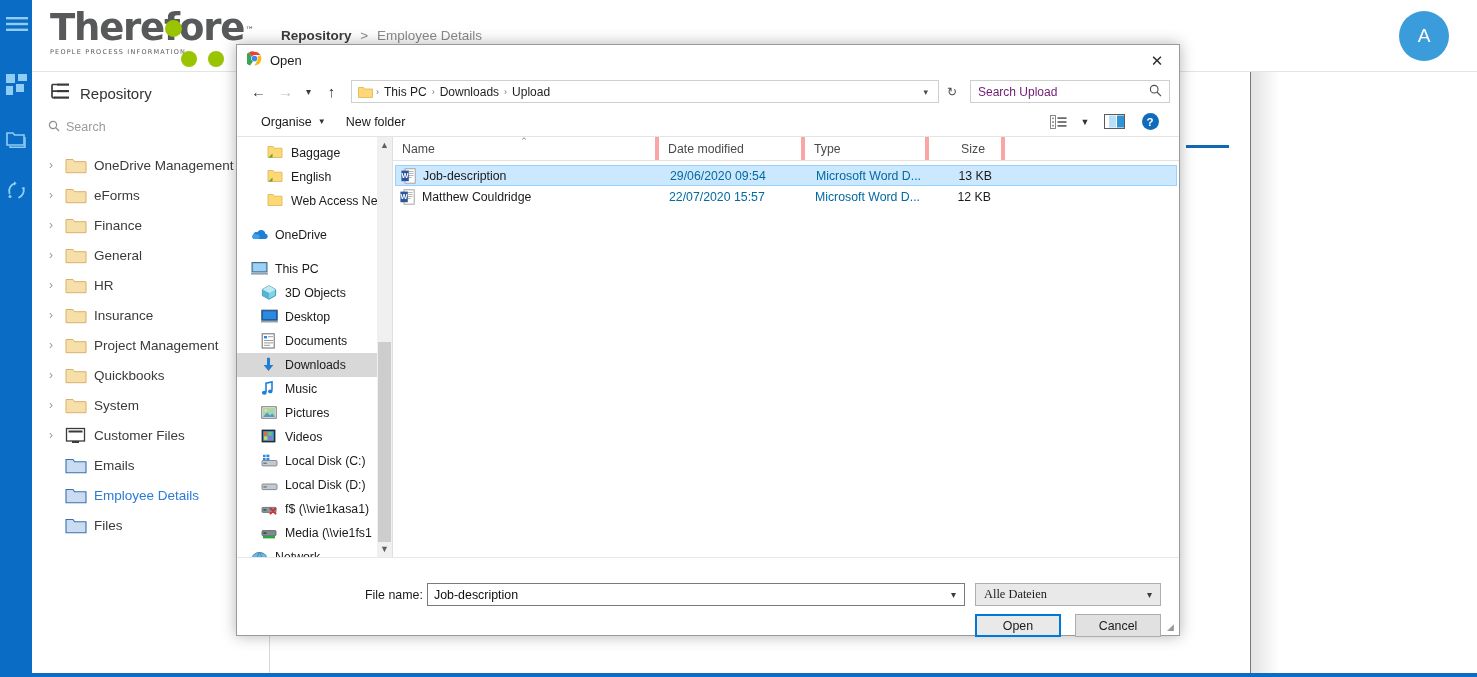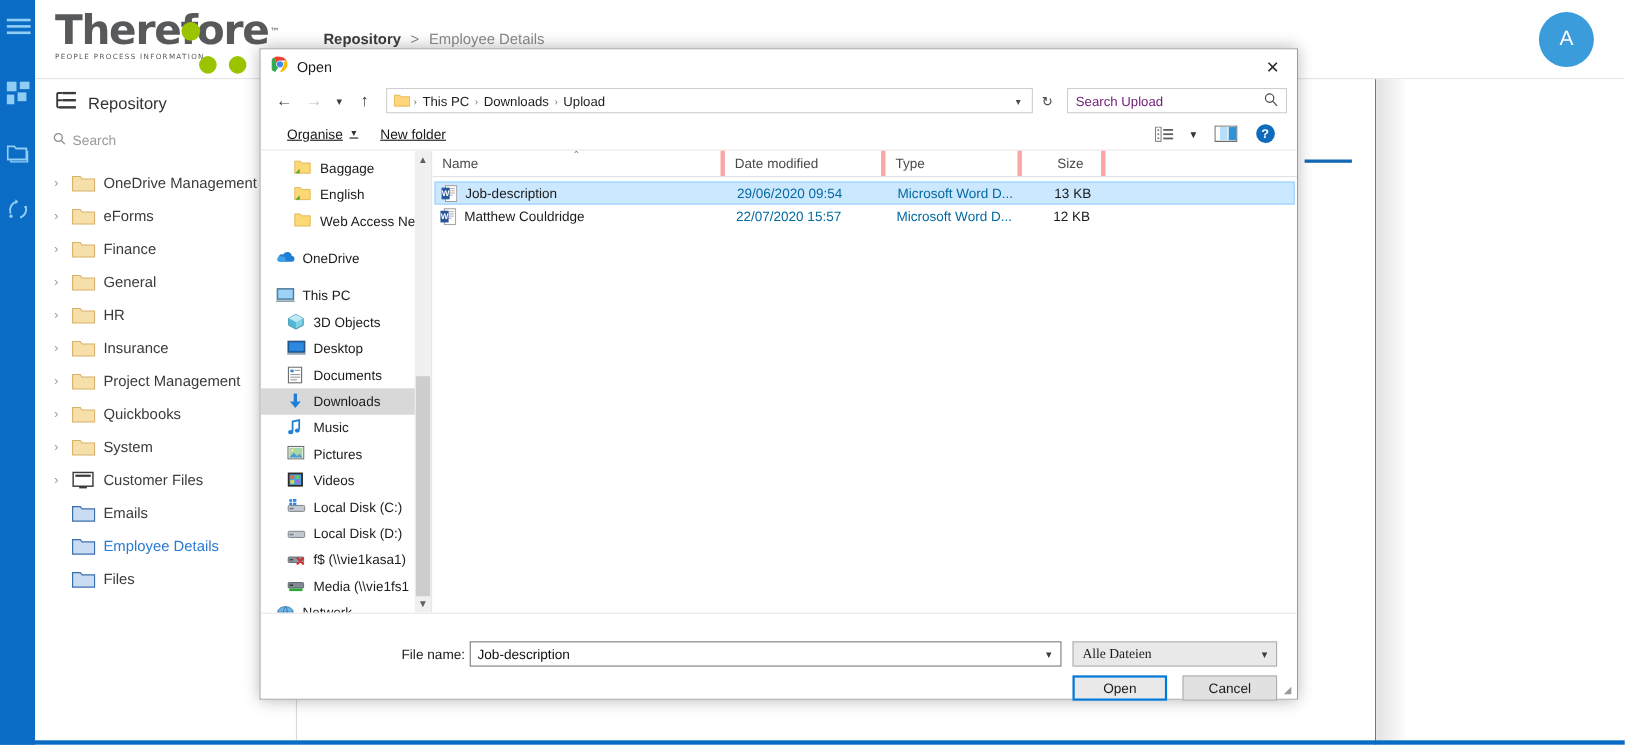--- a/index.html
+++ b/index.html
@@ -65,21 +65,21 @@
   .logo-dot3 {
     position: absolute; left: 158px; top: 42px;
     width: 16px; height: 16px; border-radius: 50%; background: #9ac400;
   }
 
   .breadcrumb-bar {
     position: absolute; left: 270px; top: 0; right: 0; height: 71px;
     background: #fff;
   }
   .crumbs {
-    position: absolute; left: 24px; top: 28px;
+    position: absolute; left: 11px; top: 28px;
     font-size: 13.5px;
   }
   .crumb-root { color: #3c3c3c; font-weight: bold; }
   .crumb-sep { color: #8a8a8a; margin: 0 5px; }
   .crumb-leaf { color: #8a8a8a; }
 
   .avatar {
     position: absolute; right: 28px; top: 11px;
     width: 50px; height: 50px; border-radius: 50%;
     background: #3b9cdc; color: #fff;
@@ -208,21 +208,21 @@
   .search-dlg span { font-size: 12px; color: #701a75; }
   .search-dlg .mag { margin-left: auto; font-size: 12px; color: #4b4b4b; }
 
   .cmd-bar {
     height: 30px; display: flex; align-items: center;
     padding: 0 14px; gap: 0; border-bottom: 1px solid #e4e4e4;
     background: #fff;
   }
   .cmd-item {
     font-size: 12.5px; color: #1a1a1a; padding: 4px 10px;
-    cursor: pointer; display: flex; align-items: center; gap: 6px; text-decoration: underline;
+    cursor: pointer; display: flex; align-items: center; gap: 6px;
   }
   .cmd-caret { font-size: 8px; color: #333; }
   .cmd-right { margin-left: auto; display: flex; align-items: center; gap: 4px; }
   .cmd-icon-btn {
     width: 30px; height: 24px; display: flex; align-items: center;
     justify-content: center; cursor: pointer;
   }
   .help-circle {
     width: 17px; height: 17px; border-radius: 50%;
     background: #0f6cbd; color: #fff; font-size: 11.5px;

